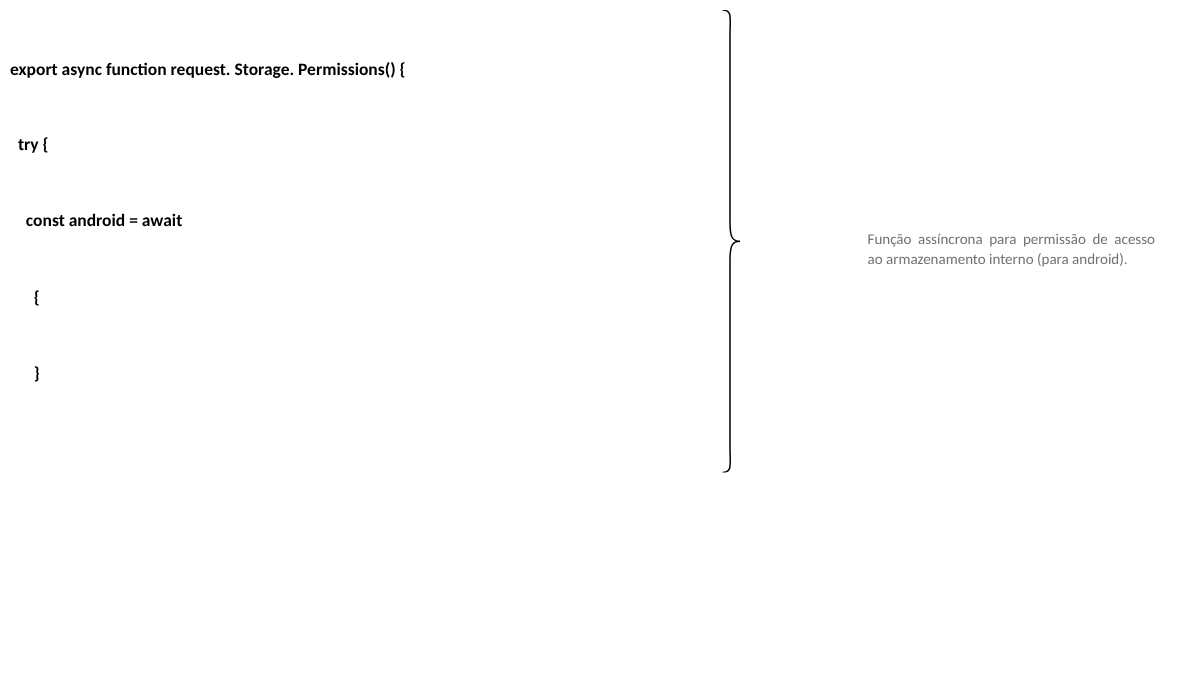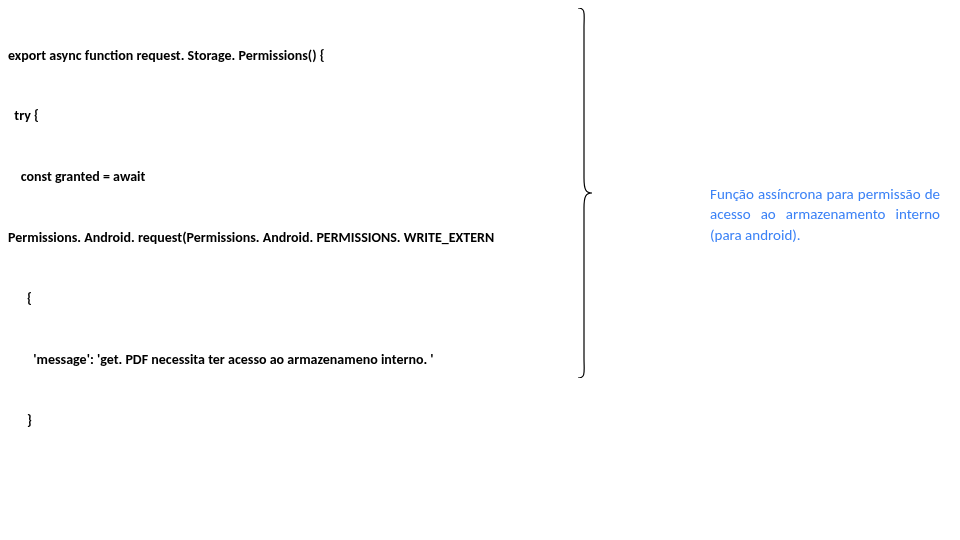--- a/index.html
+++ b/index.html
@@ -26,39 +26,37 @@
   }
   .brace {
     position: absolute;
     left: 576px;
     top: 8px;
     width: 16px;
     height: 370px;
   }
   .annotation {
     position: absolute;
-    left: 710px;
+    left: 694px;
     top: 184px;
     width: 230px;
-    font-size: 15px;
-    color: #3b82f6;
+    font-size: 12px;
+    color: #737373;
     text-align: justify;
     line-height: 1.35;
   }
 </style>
 </head>
 <body>
 
 <div class="code-block">
   <div>export async function request. Storage. Permissions() {</div>
   <div>  try {</div>
-  <div>    const granted = await</div>
-  <div>Permissions. Android. request(Permissions. Android. PERMISSIONS. WRITE_EXTERN</div>
+  <div>    const android = await</div>
   <div>      {</div>
-  <div>        'message': 'get. PDF necessita ter acesso ao armazenameno interno. '</div>
   <div>      }</div>
   
   
   
   
   
   
   
   
   

